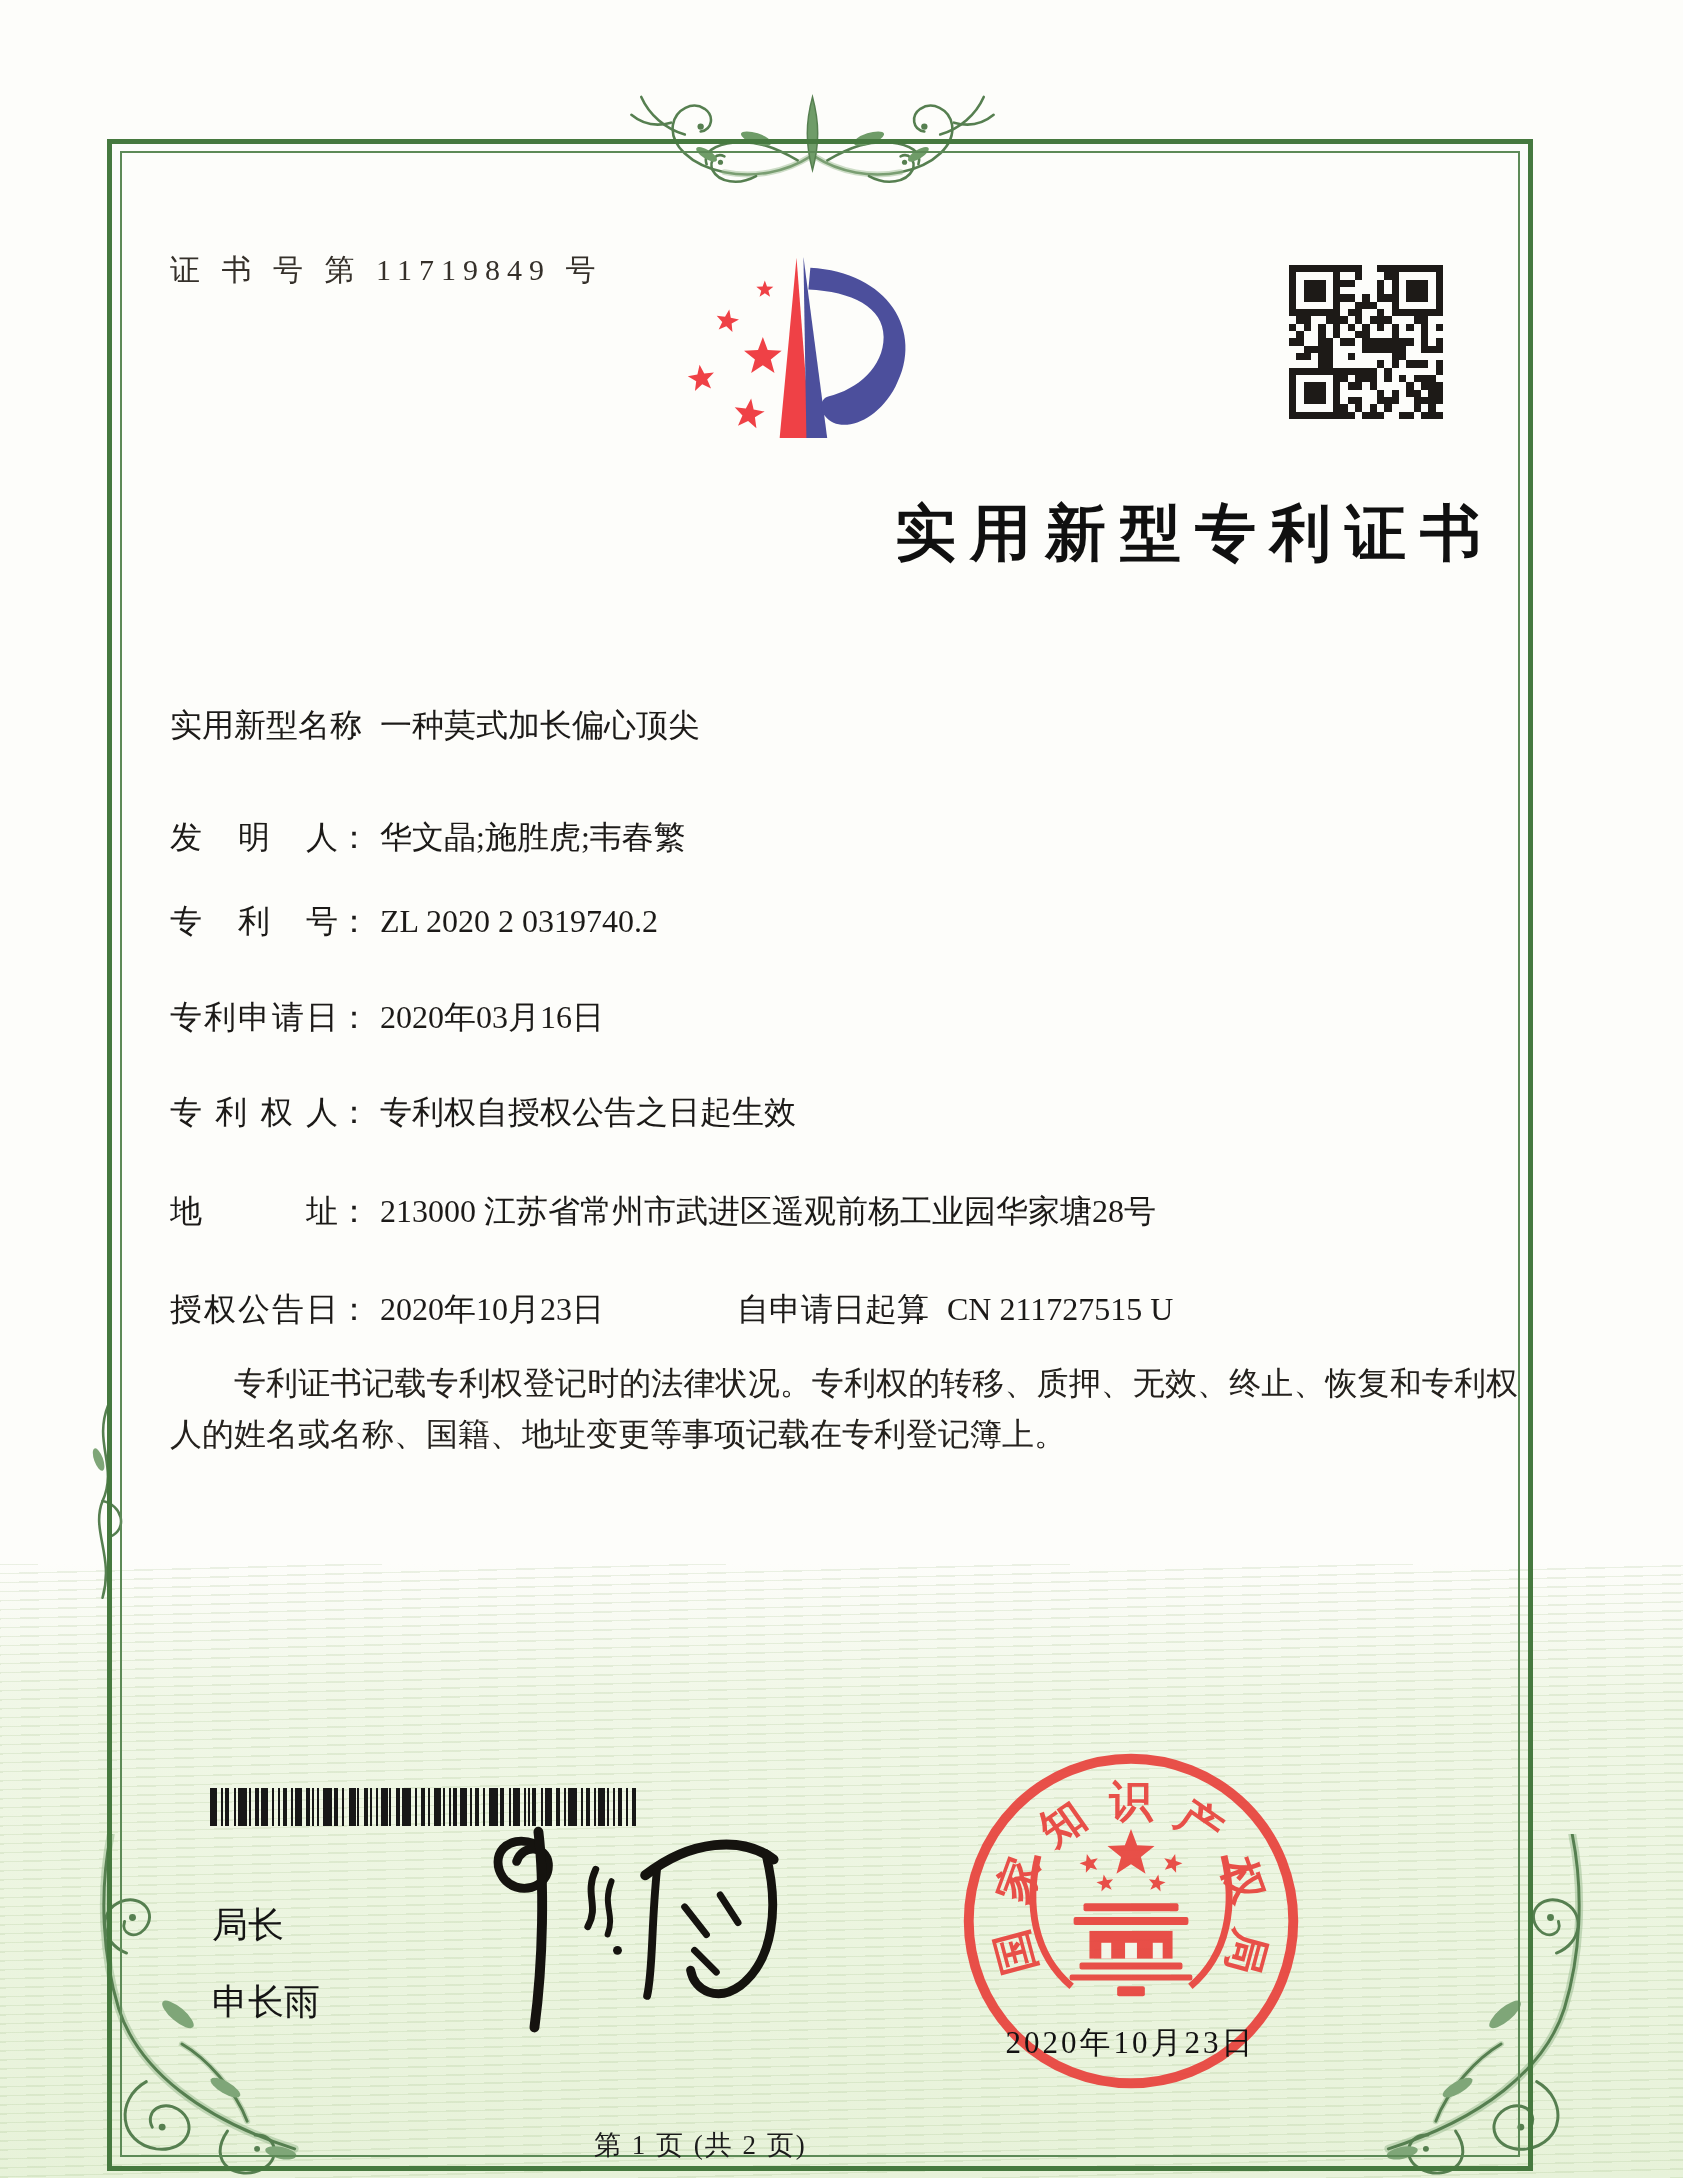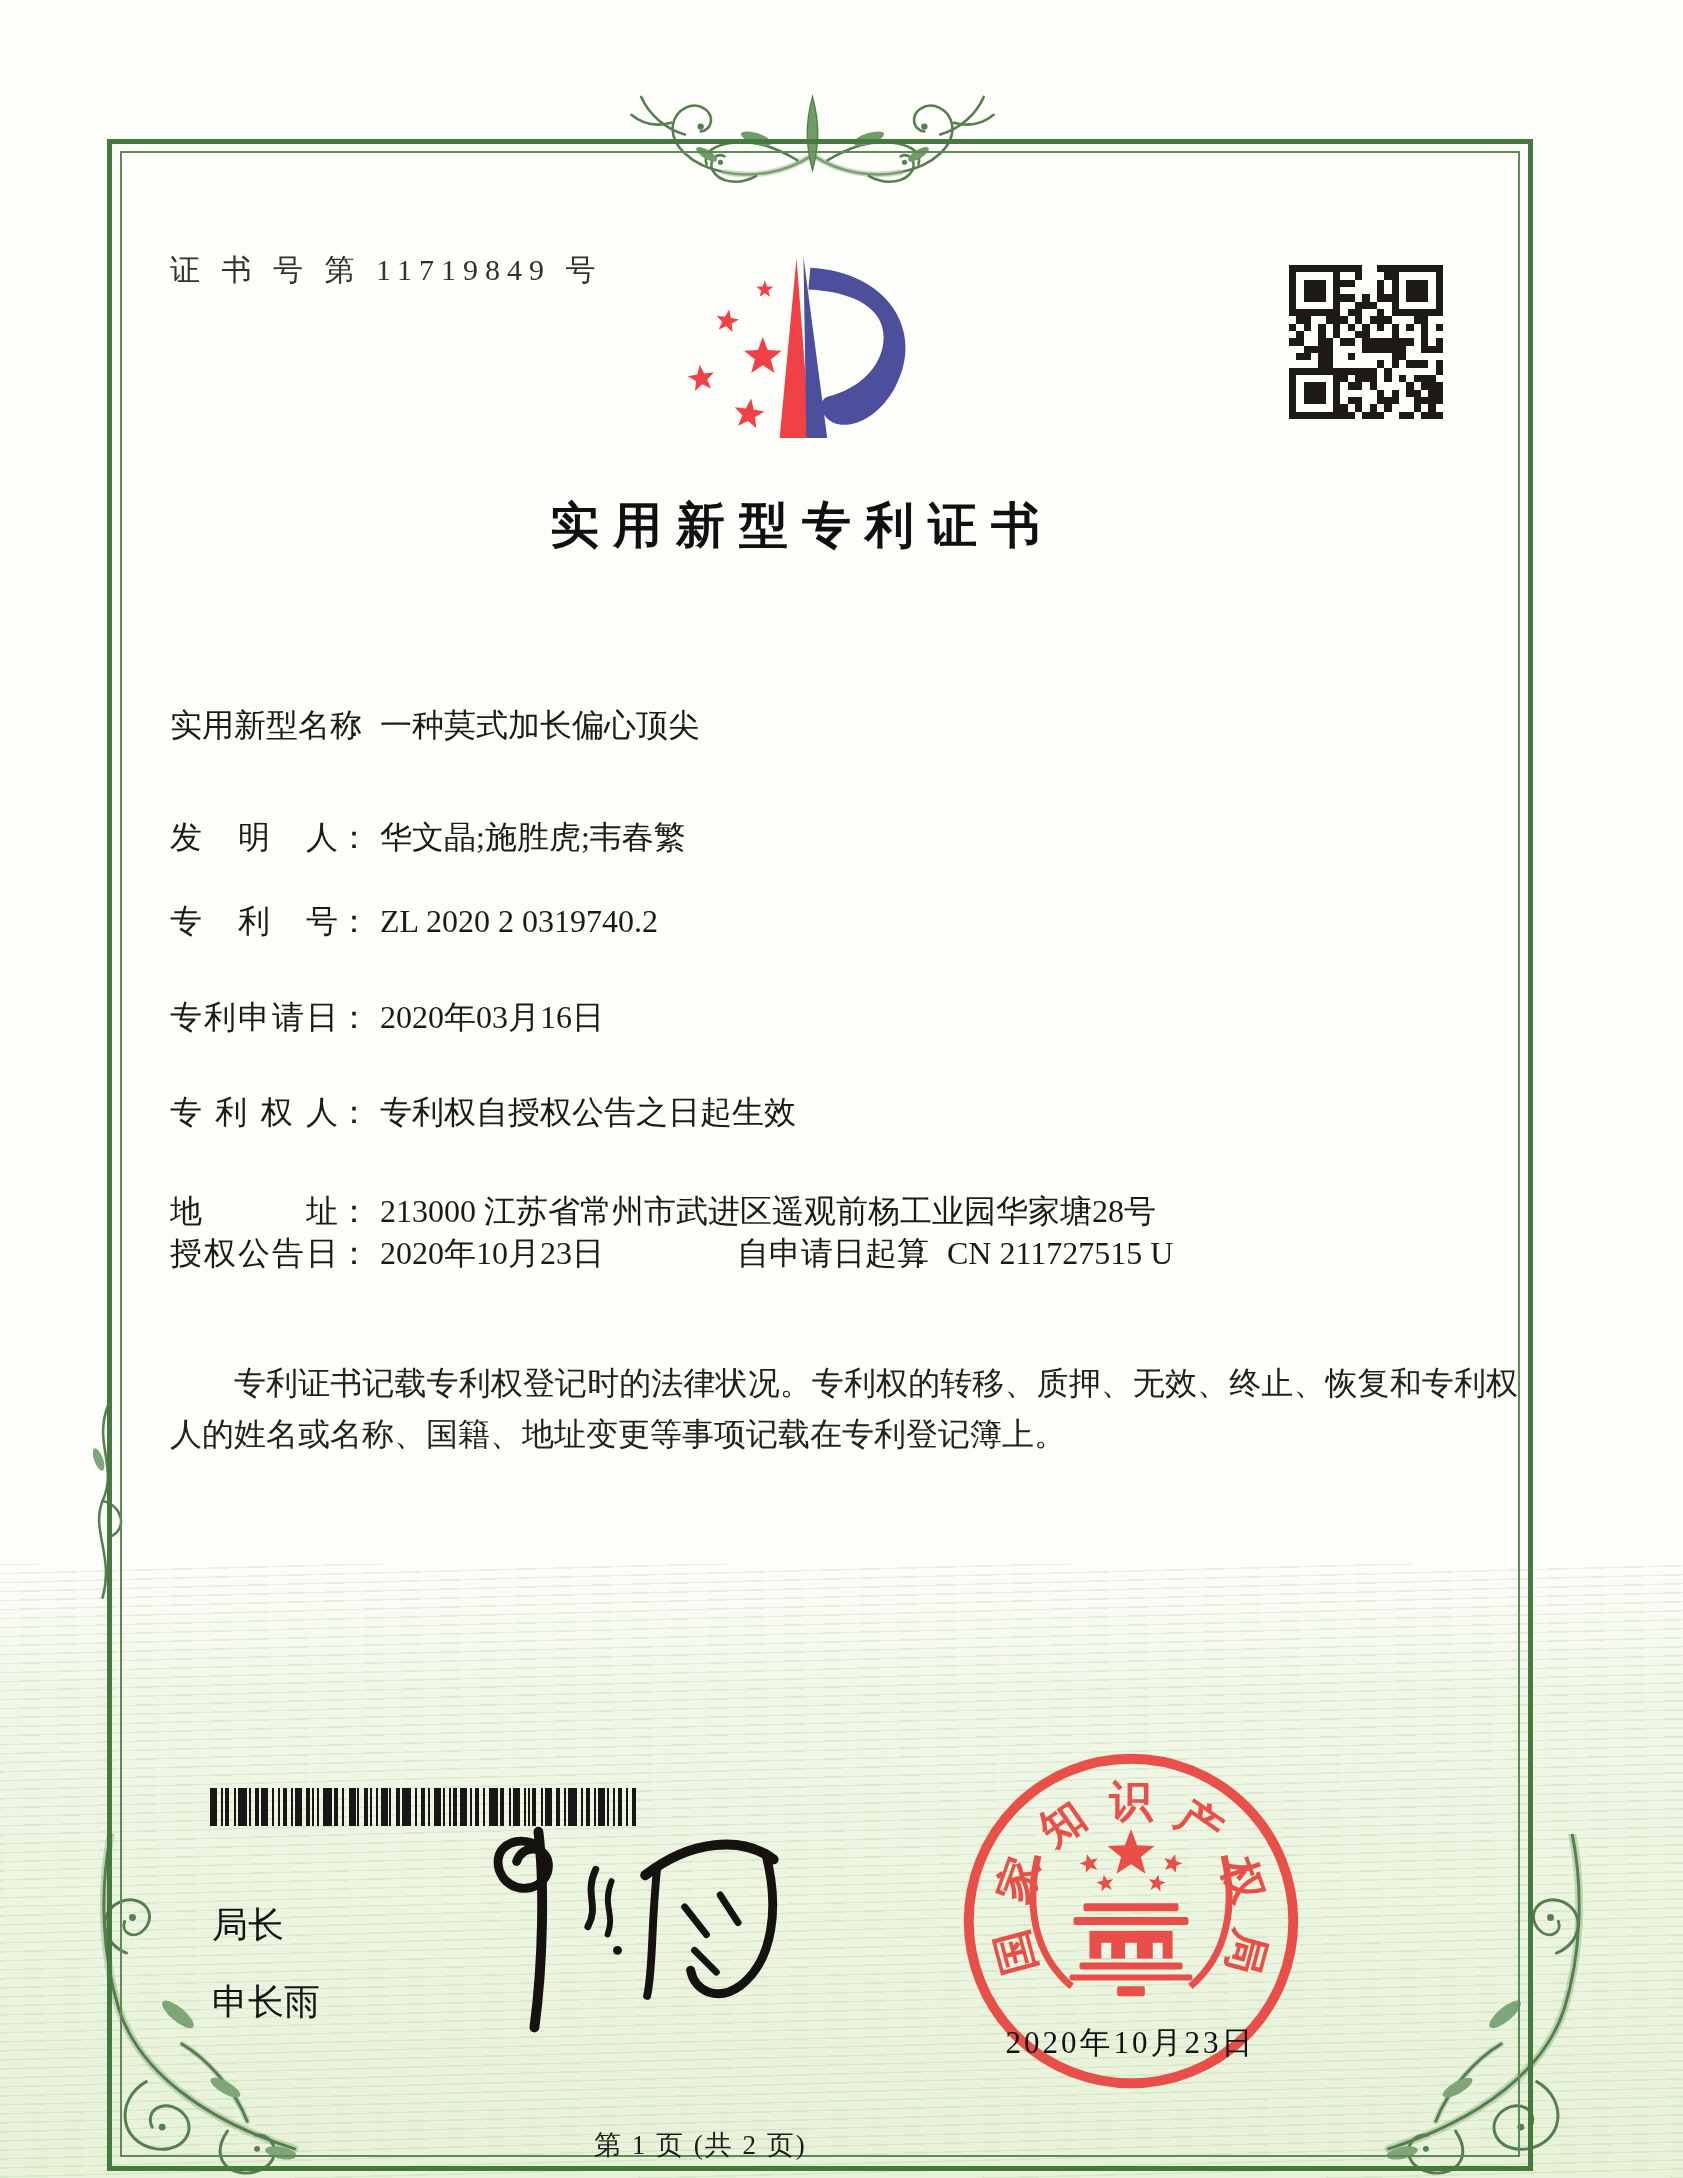--- a/index.html
+++ b/index.html
@@ -15,22 +15,22 @@
     background:repeating-linear-gradient(178.5deg, rgba(137,172,108,.16) 0 1.5px, rgba(255,255,255,0) 1.5px 9px);}
   
   .frame-outer{position:absolute;left:107px;top:139px;width:1426px;height:2032px;
     border:5px solid #46793f;box-sizing:border-box;}
   .frame-inner{position:absolute;left:120px;top:151px;width:1400px;height:2006px;
     border:2px solid #5d8a57;box-sizing:border-box;}
   
   .cert-no{position:absolute;left:170px;top:250px;font-size:30px;letter-spacing:7px;color:#35302a;}
   .logo{position:absolute;left:648px;top:238px;width:297px;height:206px;}
   .qr{position:absolute;left:1289px;top:265px;width:154px;height:154px;}
-  .title{position:absolute;left:109px;top:493px;width:1386px;text-align:center;
-    font-size:49px;font-weight:bold;letter-spacing:14px;color:#101010;}
+  .title{position:absolute;left:109px;top:493px;width:1386px;text-align:right;
+    font-size:61px;font-weight:bold;letter-spacing:14px;color:#101010;}
   
   .fields{position:absolute;left:170px;top:0;width:1356px;}
   .frow{position:absolute;left:0;height:46px;font-size:32px;white-space:nowrap;}
   .flabel-t{display:inline-block;width:168px;text-align:justify;text-align-last:justify;}
   .fcolon{display:inline-block;}
   .fvalue{margin-left:10px;text-align:right;}
   .grant2{position:absolute;left:567px;top:0;}
   
   .body-text{position:absolute;left:170px;top:1358px;width:1348px;
     font-size:32px;line-height:51px;text-align:justify;color:#24211d;}
@@ -392,21 +392,21 @@
     </div>
     <div class="frow" style="top:996px">
       <span class="flabel-t">专利申请日</span><span class="fcolon">：</span><span class="fvalue">2020年03月16日</span>
     </div>
     <div class="frow" style="top:1091px">
       <span class="flabel-t">专利权人</span><span class="fcolon">：</span><span class="fvalue">专利权自授权公告之日起生效</span>
     </div>
     <div class="frow" style="top:1190px">
       <span class="flabel-t">地址</span><span class="fcolon">：</span><span class="fvalue">213000 江苏省常州市武进区遥观前杨工业园华家塘28号</span>
     </div>
-    <div class="frow" style="top:1232px">
+    <div class="frow" style="top:1288px">
       <span class="flabel-t">授权公告日</span><span class="fcolon">：</span><span class="fvalue">2020年10月23日</span>
       <span class="grant2">
         <span class="flabel-t">自申请日起算</span><span class="fcolon">：</span><span class="fvalue">CN 211727515 U</span>
       </span>
     </div>
   </div>
 
   <div class="body-text">
     <p>专利证书记载专利权登记时的法律状况。专利权的转移、质押、无效、终止、恢复和专利权人的姓名或名称、国籍、地址变更等事项记载在专利登记簿上。</p>
   </div>

